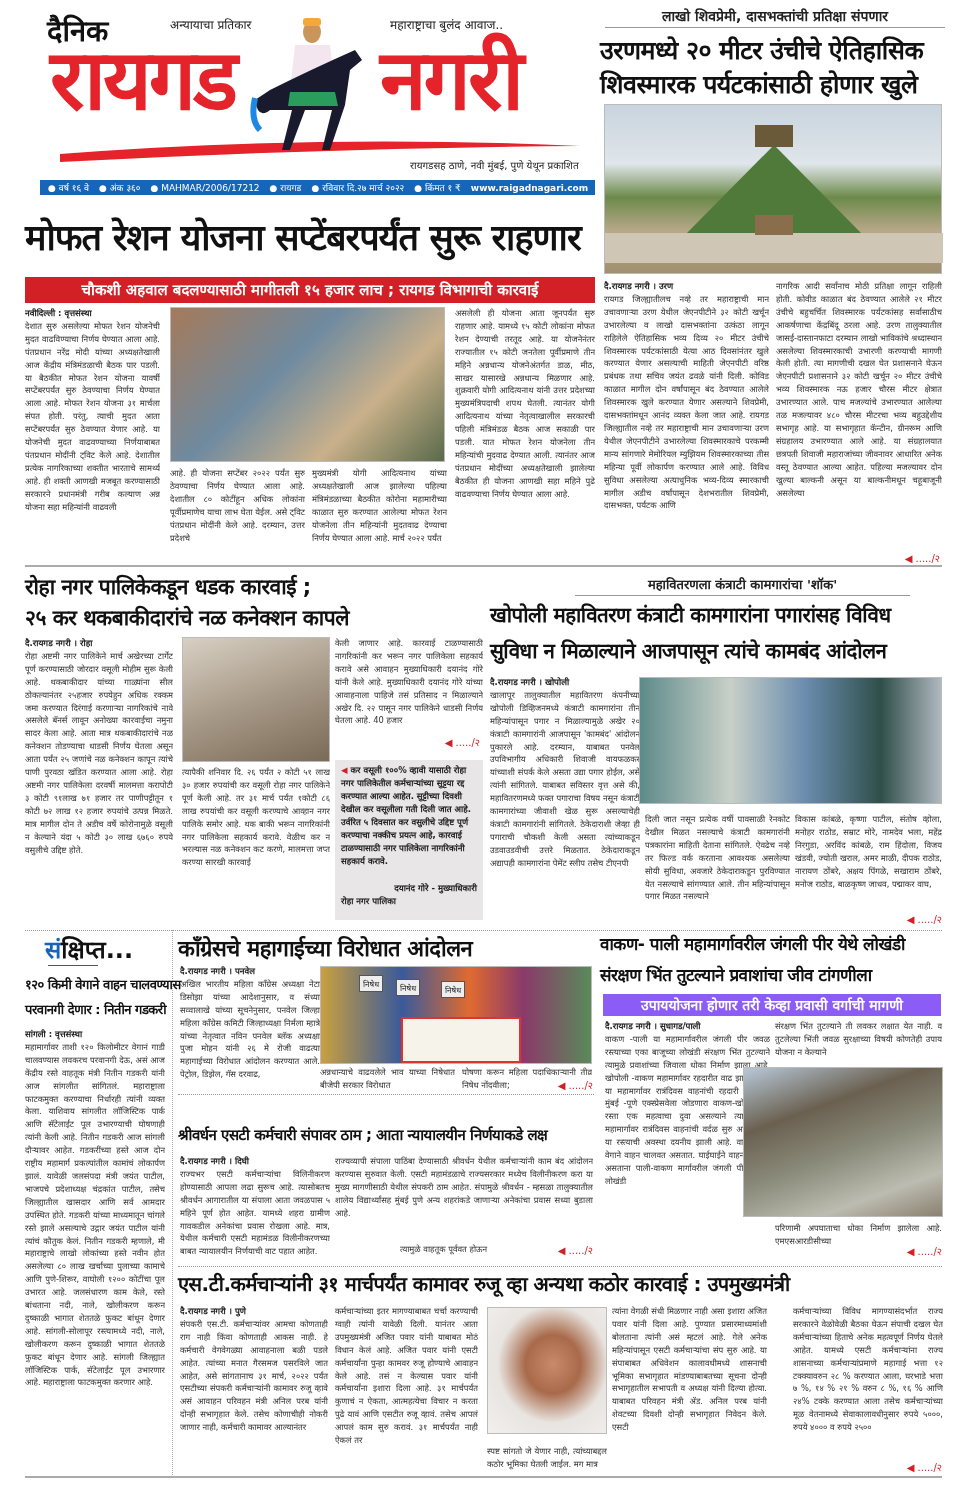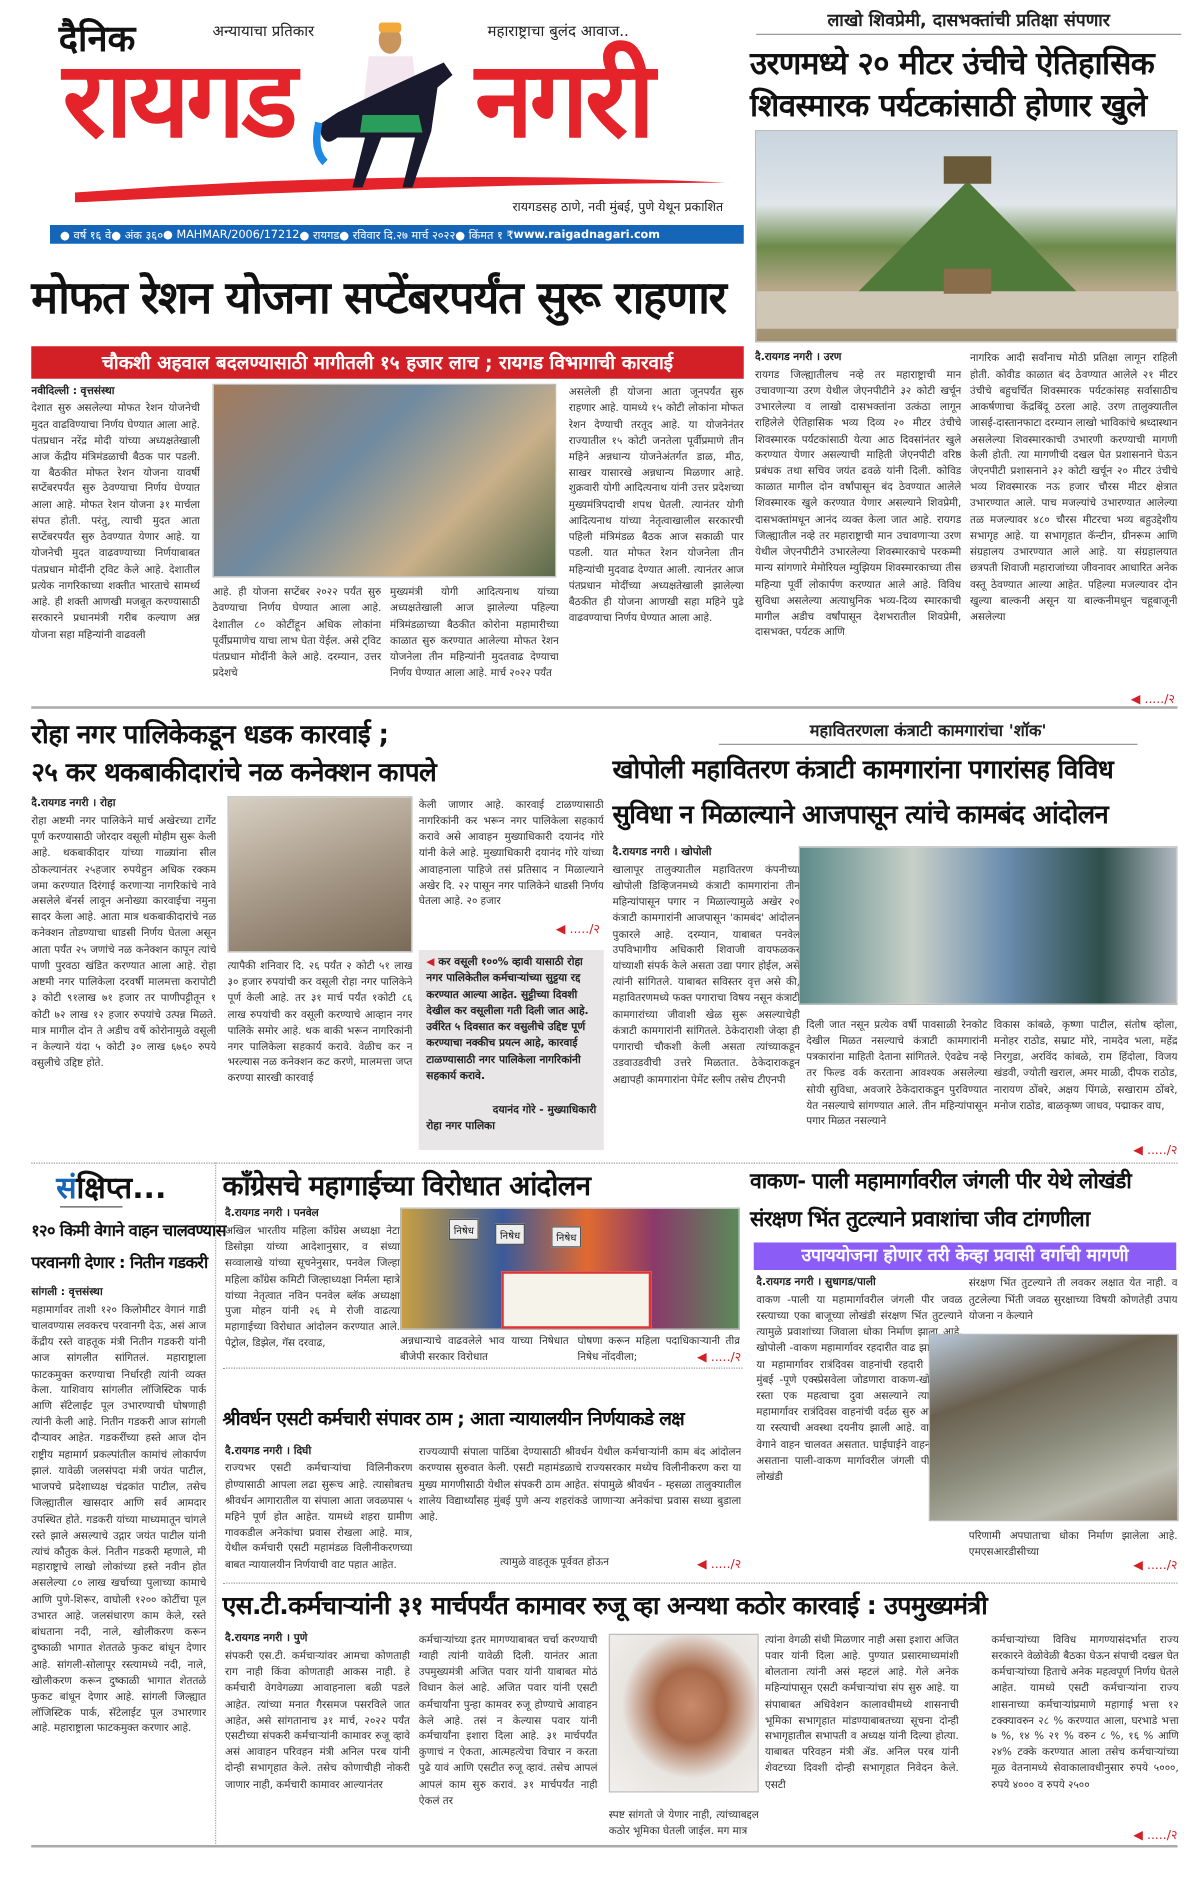--- a/index.html
+++ b/index.html
@@ -7,21 +7,21 @@
 .abs{position:absolute}
 .mast{left:0;top:0;width:598px;height:195px}
 .dainik{left:47px;top:10px;font-size:29px;font-weight:bold;color:#111}
 .tag1{left:170px;top:16px;font-size:12px;color:#222}
 .tag2{left:390px;top:16px;font-size:12px;color:#222}
 .title-l{left:50px;top:38px;font-size:84px;font-weight:bold;color:#e4232a;letter-spacing:-3px;line-height:1}
 .title-r{left:380px;top:38px;font-size:84px;font-weight:bold;color:#e4232a;letter-spacing:-3px;line-height:1}
 .swoosh{left:60px;top:140px;width:520px;height:22px}
 .horse{left:250px;top:10px;width:125px;height:150px}
 .pubs{left:410px;top:158px;font-size:10px;color:#222}
-.infobar{left:40px;top:180px;width:555px;height:15px;background:#1565b8;color:#fff;font-size:9px;display:flex;align-items:center;padding-left:8px;white-space:nowrap}
+.infobar{left:40px;top:180px;width:555px;height:15px;background:#1565b8;color:#fff;font-size:9px;display:flex;align-items:center;gap:10px;padding-left:8px;white-space:nowrap}
 .infobar span{font-size:9px}
 .mainhead{left:25px;top:212px;width:570px;font-size:36px;font-weight:bold;color:#111;letter-spacing:-1px;white-space:nowrap}
 .redbar{left:25px;top:277px;width:570px;height:26px;background:#d32027;color:#fff;font-size:15px;font-weight:bold;text-align:center;line-height:26px;white-space:nowrap}
 .col{font-size:8.3px;line-height:12.9px;color:#333;text-align:justify}
 .byline{font-weight:bold;color:#222;font-size:8.5px}
 .photo{background:#8a8a8a;border:1px solid #bbb}
 .kicker{font-size:13px;font-weight:bold;text-align:center;border-bottom:1px solid #999;padding-bottom:2px;white-space:nowrap}
 .h2{font-weight:bold;color:#111;letter-spacing:-0.5px;white-space:nowrap}
 .cont{color:#d32027;font-size:10px;text-align:right}
 .hr-dot{border-top:1px dotted #999;height:0}
@@ -94,21 +94,21 @@
 <div class="abs hr-solid" style="left:25px;top:565px;width:917px"></div>
 
 <div class="abs h2" style="left:25px;top:572px;font-size:21px">रोहा नगर पालिकेकडून धडक कारवाई ;</div>
 <div class="abs h2" style="left:25px;top:603px;font-size:21px">२५ कर थकबाकीदारांचे नळ कनेक्शन कापले</div>
 <div class="abs col" style="left:25px;top:637px;width:148px;height:288px;overflow:hidden">
   <div class="byline">दै.रायगड नगरी । रोहा</div>
   <div>रोहा अष्टमी नगर पालिकेने मार्च अखेरच्या टार्गेट पूर्ण करण्यासाठी जोरदार वसूली मोहीम सुरू केली आहे. थकबाकीदार यांच्या गाळ्यांना सील ठोकल्यानंतर २५हजार रुपयेहुन अधिक रक्कम जमा करण्यात दिरंगाई करणाऱ्या नागरिकांचे नावे असलेले बॅनर्स लावून अनोख्या कारवाईचा नमुना सादर केला आहे. आता मात्र थकबाकीदारांचे नळ कनेक्शन तोडण्याचा धाडसी निर्णय घेतला असून आता पर्यंत २५ जणांचे नळ कनेक्शन कापून त्यांचे पाणी पुरवठा खंडित करण्यात आला आहे. रोहा अष्टमी नगर पालिकेला दरवर्षी मालमत्ता करापोटी ३ कोटी ९१लाख ७१ हजार तर पाणीपट्टीतून १ कोटी ७२ लाख १२ हजार रुपयांचे उत्पन्न मिळते. मात्र मागील दोन ते अडीच वर्षे कोरोनामुळे वसूली न केल्याने यंदा ५ कोटी ३० लाख ६७६० रुपये वसुलीचे उद्दिष्ट होते.</div>
 </div>
 <div class="abs photo" style="left:182px;top:637px;width:148px;height:125px;background:linear-gradient(160deg,#d8d0c4,#a89a88 50%,#7a6a58)"></div>
 <div class="abs col" style="left:182px;top:766px;width:148px;height:160px;overflow:hidden">त्यापैकी शनिवार दि. २६ पर्यंत २ कोटी ५१ लाख ३० हजार रुपयांची कर वसूली रोहा नगर पालिकेने पूर्ण केली आहे. तर ३१ मार्च पर्यंत १कोटी ८६ लाख रुपयांची कर वसूली करण्याचे आव्हान नगर पालिके समोर आहे. थक बाकी भरून नागरिकांनी नगर पालिकेला सहकार्य करावे. वेळीच कर न भरल्यास नळ कनेक्शन कट करणे, मालमत्ता जप्त करण्या सारखी कारवाई</div>
-<div class="abs col" style="left:335px;top:637px;width:148px;height:120px;overflow:hidden">केली जाणार आहे. कारवाई टाळण्यासाठी नागरिकांनी कर भरून नगर पालिकेला सहकार्य करावे असे आवाहन मुख्याधिकारी दयानंद गोरे यांनी केले आहे. मुख्याधिकारी दयानंद गोरे यांच्या आवाहनाला पाहिजे तसं प्रतिसाद न मिळाल्याने अखेर दि. २२ पासून नगर पालिकेने धाडसी निर्णय घेतला आहे. २० हजार</div>
+<div class="abs col" style="left:335px;top:637px;width:148px;height:120px;overflow:hidden">केली जाणार आहे. कारवाई टाळण्यासाठी नागरिकांनी कर भरून नगर पालिकेला सहकार्य करावे असे आवाहन मुख्याधिकारी दयानंद गोरे यांनी केले आहे. मुख्याधिकारी दयानंद गोरे यांच्या आवाहनाला पाहिजे तसं प्रतिसाद न मिळाल्याने अखेर दि. २२ पासून नगर पालिकेने धाडसी निर्णय घेतला आहे. 40 हजार</div>
 <div class="abs cont" style="left:420px;top:735px;width:60px"><span>◀</span> <span>...../२</span></div>
 <div class="abs quote" style="left:335px;top:760px;width:148px;height:160px">
   <span style="color:#d32027">◀</span>
   <span>कर वसूली १००% व्हावी यासाठी रोहा नगर पालिकेतील कर्मचाऱ्यांच्या सुट्टया रद्द करण्यात आल्या आहेत. सुट्टीच्या दिवशी देखील कर वसूलीला गती दिली जात आहे. उर्वरित ५ दिवसात कर वसुलीचे उद्दिष्ट पूर्ण करण्याचा नक्कीच प्रयत्न आहे, कारवाई टाळण्यासाठी नगर पालिकेला नागरिकांनी सहकार्य करावे.</span>
   <div style="text-align:right;margin-top:14px">दयानंद गोरे - मुख्याधिकारी</div>
   <div style="text-align:left">रोहा नगर पालिका</div>
 </div>
 
 <div class="abs kicker" style="left:575px;top:575px;width:335px">महावितरणला कंत्राटी कामगारांचा 'शॉक'</div>
 <div class="abs h2" style="left:490px;top:600px;font-size:20.5px">खोपोली महावितरण कंत्राटी कामगारांना पगारांसह विविध</div>

